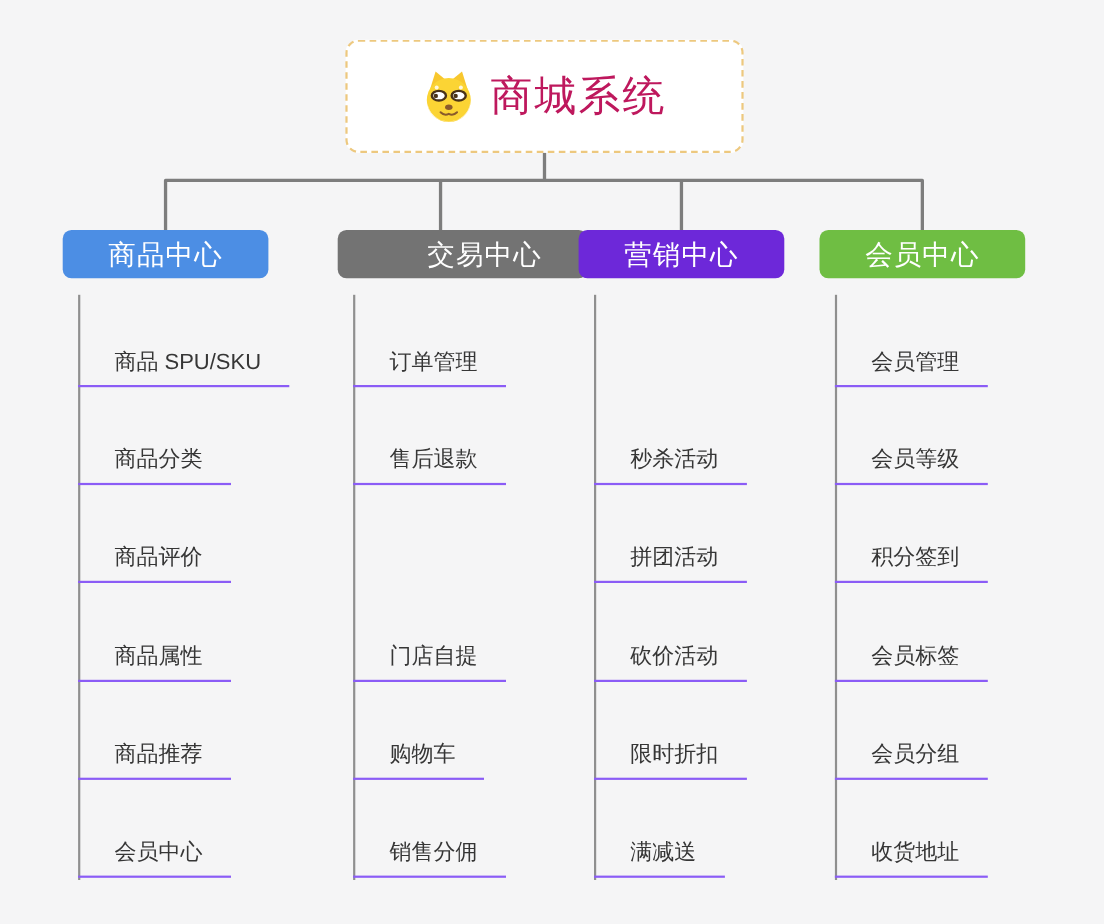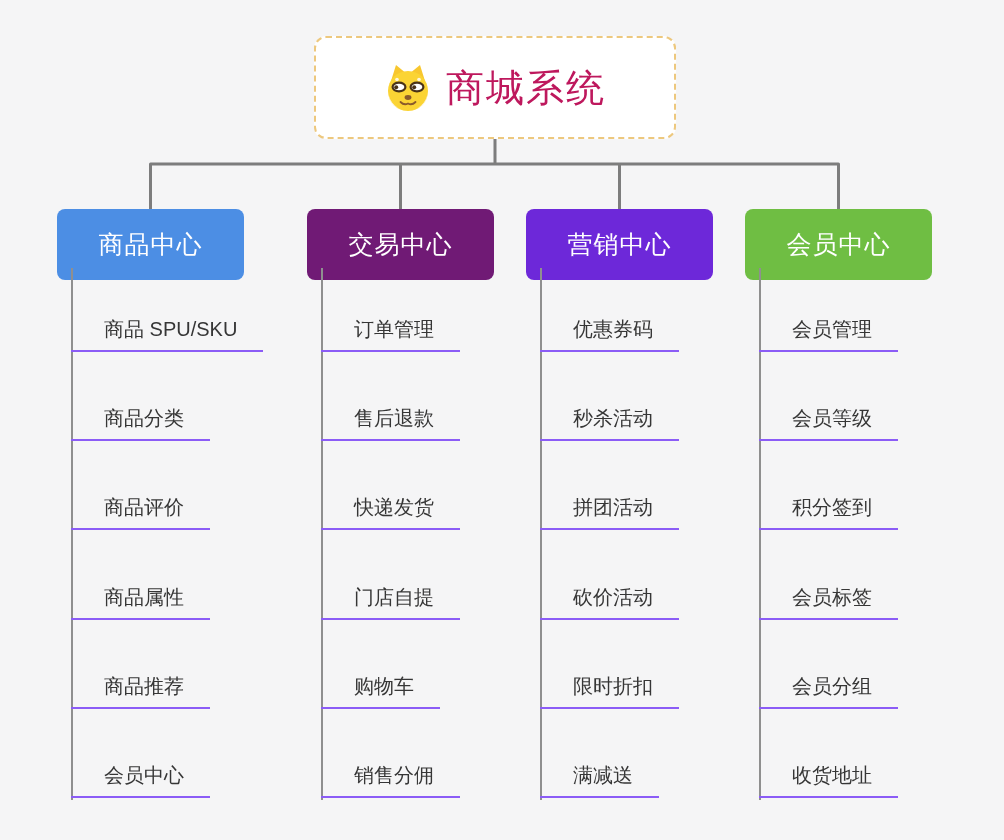--- a/index.html
+++ b/index.html
@@ -21,21 +21,21 @@
     cursor:pointer;
   }
   .root-title{
     font-size:38px;font-weight:500;letter-spacing:2px;color:#be185d;
     line-height:1;
   }
   .doge{display:inline-flex;width:48px;height:50px;}
 
   .column{position:absolute;top:209px;width:260px;height:600px;}
   .branch-node{
-    position:absolute;left:0;top:0;width:187px;height:71px;
+    position:absolute;left:0;top:0;width:187px;height:44px;
     border-radius:8px;color:#ffffff;font-size:25px;letter-spacing:1px;
     display:flex;align-items:center;justify-content:center;
     cursor:pointer;
   }
   .spine{
     position:absolute;left:14px;top:59px;width:2px;height:532px;
     background:#8f8f8f;
   }
   .leaf{
     position:absolute;left:14px;display:inline-block;white-space:nowrap;
@@ -83,34 +83,32 @@
     <div class="spine"></div>
     <div class="leaf leaf-0">商品 SPU/SKU</div>
     <div class="leaf leaf-1">商品分类</div>
     <div class="leaf leaf-2">商品评价</div>
     <div class="leaf leaf-3">商品属性</div>
     <div class="leaf leaf-4">商品推荐</div>
     <div class="leaf leaf-5">会员中心</div>
   </div>
 
   <div class="column col-1">
-    <div class="branch-node" style="background: #701a75;">交易中心</div>
+    <div class="branch-node" style="background: #737373; padding-left: 40px;">交易中心</div>
     <div class="spine"></div>
     <div class="leaf leaf-0">订单管理</div>
     <div class="leaf leaf-1">售后退款</div>
-    <div class="leaf leaf-2">快递发货</div>
     <div class="leaf leaf-3">门店自提</div>
     <div class="leaf leaf-4">购物车</div>
     <div class="leaf leaf-5">销售分佣</div>
   </div>
 
   <div class="column col-2">
     <div class="branch-node" style="background: #6d28d9;">营销中心</div>
     <div class="spine"></div>
-    <div class="leaf leaf-0">优惠券码</div>
     <div class="leaf leaf-1">秒杀活动</div>
     <div class="leaf leaf-2">拼团活动</div>
     <div class="leaf leaf-3">砍价活动</div>
     <div class="leaf leaf-4">限时折扣</div>
     <div class="leaf leaf-5">满减送</div>
   </div>
 
   <div class="column col-3">
     <div class="branch-node" style="background: rgb(111, 190, 67);">会员中心</div>
     <div class="spine"></div>

